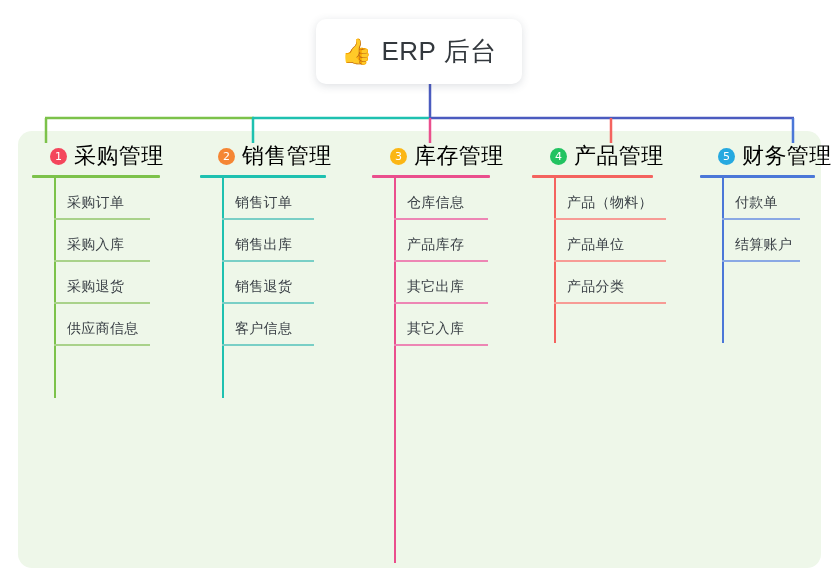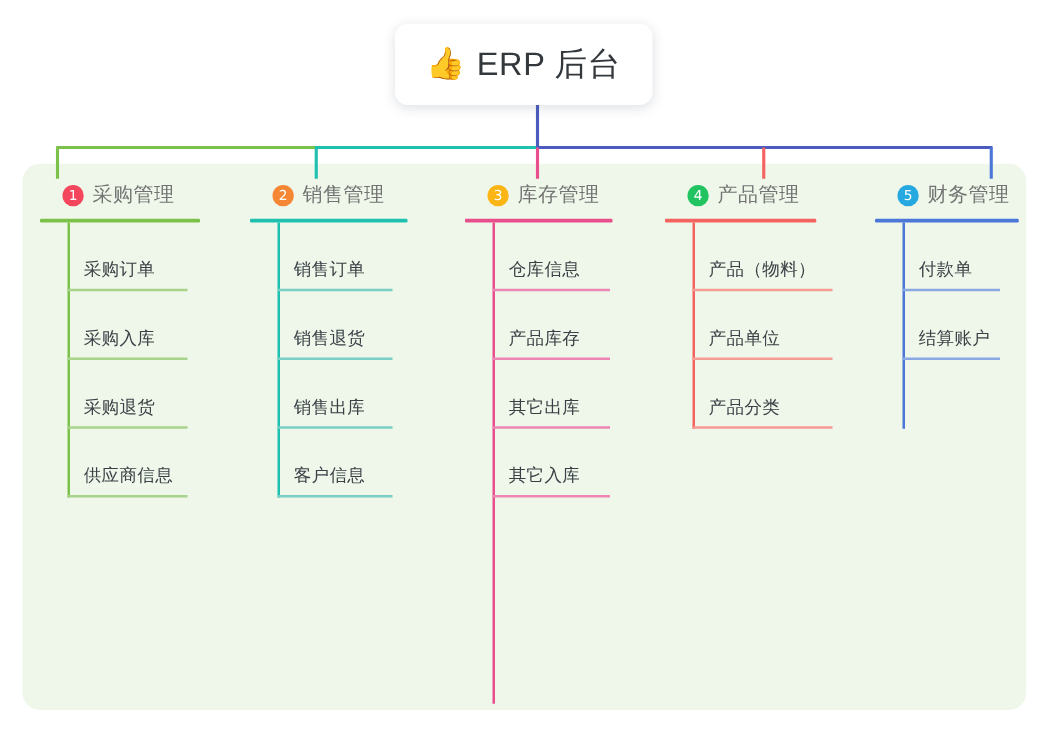--- a/index.html
+++ b/index.html
@@ -91,22 +91,22 @@
     border-radius: 50%;
     color: #ffffff;
     font-size: 11px;
     line-height: 17px;
     text-align: center;
     margin-right: 7px;
     flex: 0 0 auto;
     font-family: "DejaVu Sans", sans-serif;
   }
   .col-title {
-    font-size: 16px;
-    color: #737373;
+    font-size: 22px;
+    color: #000000;
     letter-spacing: .4px;
   }
   .col-underline {
     height: 3px;
     border-radius: 1px;
     margin-top: 6px;
   }
 
   
   .leaf-list {
@@ -115,21 +115,21 @@
     padding-left: 0;
   }
   .spine {
     position: absolute;
     left: 22px;
     top: 0;
     width: 2px;
   }
   .leaf {
     position: relative;
-    height: 55px;
+    height: 42px;
     box-sizing: border-box;
     padding-left: 35px;
   }
   .leaf-text {
     position: absolute;
     left: 35px;
     bottom: 8px;
     font-size: 14px;
     color: #3a4046;
     white-space: nowrap;
@@ -199,25 +199,25 @@
           <span class="col-title">销售管理</span>
         </div>
         <div class="col-underline" style="background: rgb(30, 193, 176); width: 126px;"></div>
         <div class="leaf-list">
           <div class="spine" style="background: rgb(30, 193, 176); height: 220px;"></div>
           <div class="leaf">
             <span class="leaf-text">销售订单</span>
             <span class="leaf-underline" style="background: rgb(121, 207, 198); width: 92px;"></span>
           </div>
           <div class="leaf">
+            <span class="leaf-text">销售出库</span>
+            <span class="leaf-underline" style="background: rgb(121, 207, 198); width: 92px;"></span>
+          </div>
+          <div class="leaf">
             <span class="leaf-text">销售退货</span>
-            <span class="leaf-underline" style="background: rgb(121, 207, 198); width: 92px;"></span>
-          </div>
-          <div class="leaf">
-            <span class="leaf-text">销售出库</span>
             <span class="leaf-underline" style="background: rgb(121, 207, 198); width: 92px;"></span>
           </div>
           <div class="leaf">
             <span class="leaf-text">客户信息</span>
             <span class="leaf-underline" style="background: rgb(121, 207, 198); width: 92px;"></span>
           </div>
         </div>
       </div>
       <div class="column" style="left: 372px;">
         <div class="col-header">

